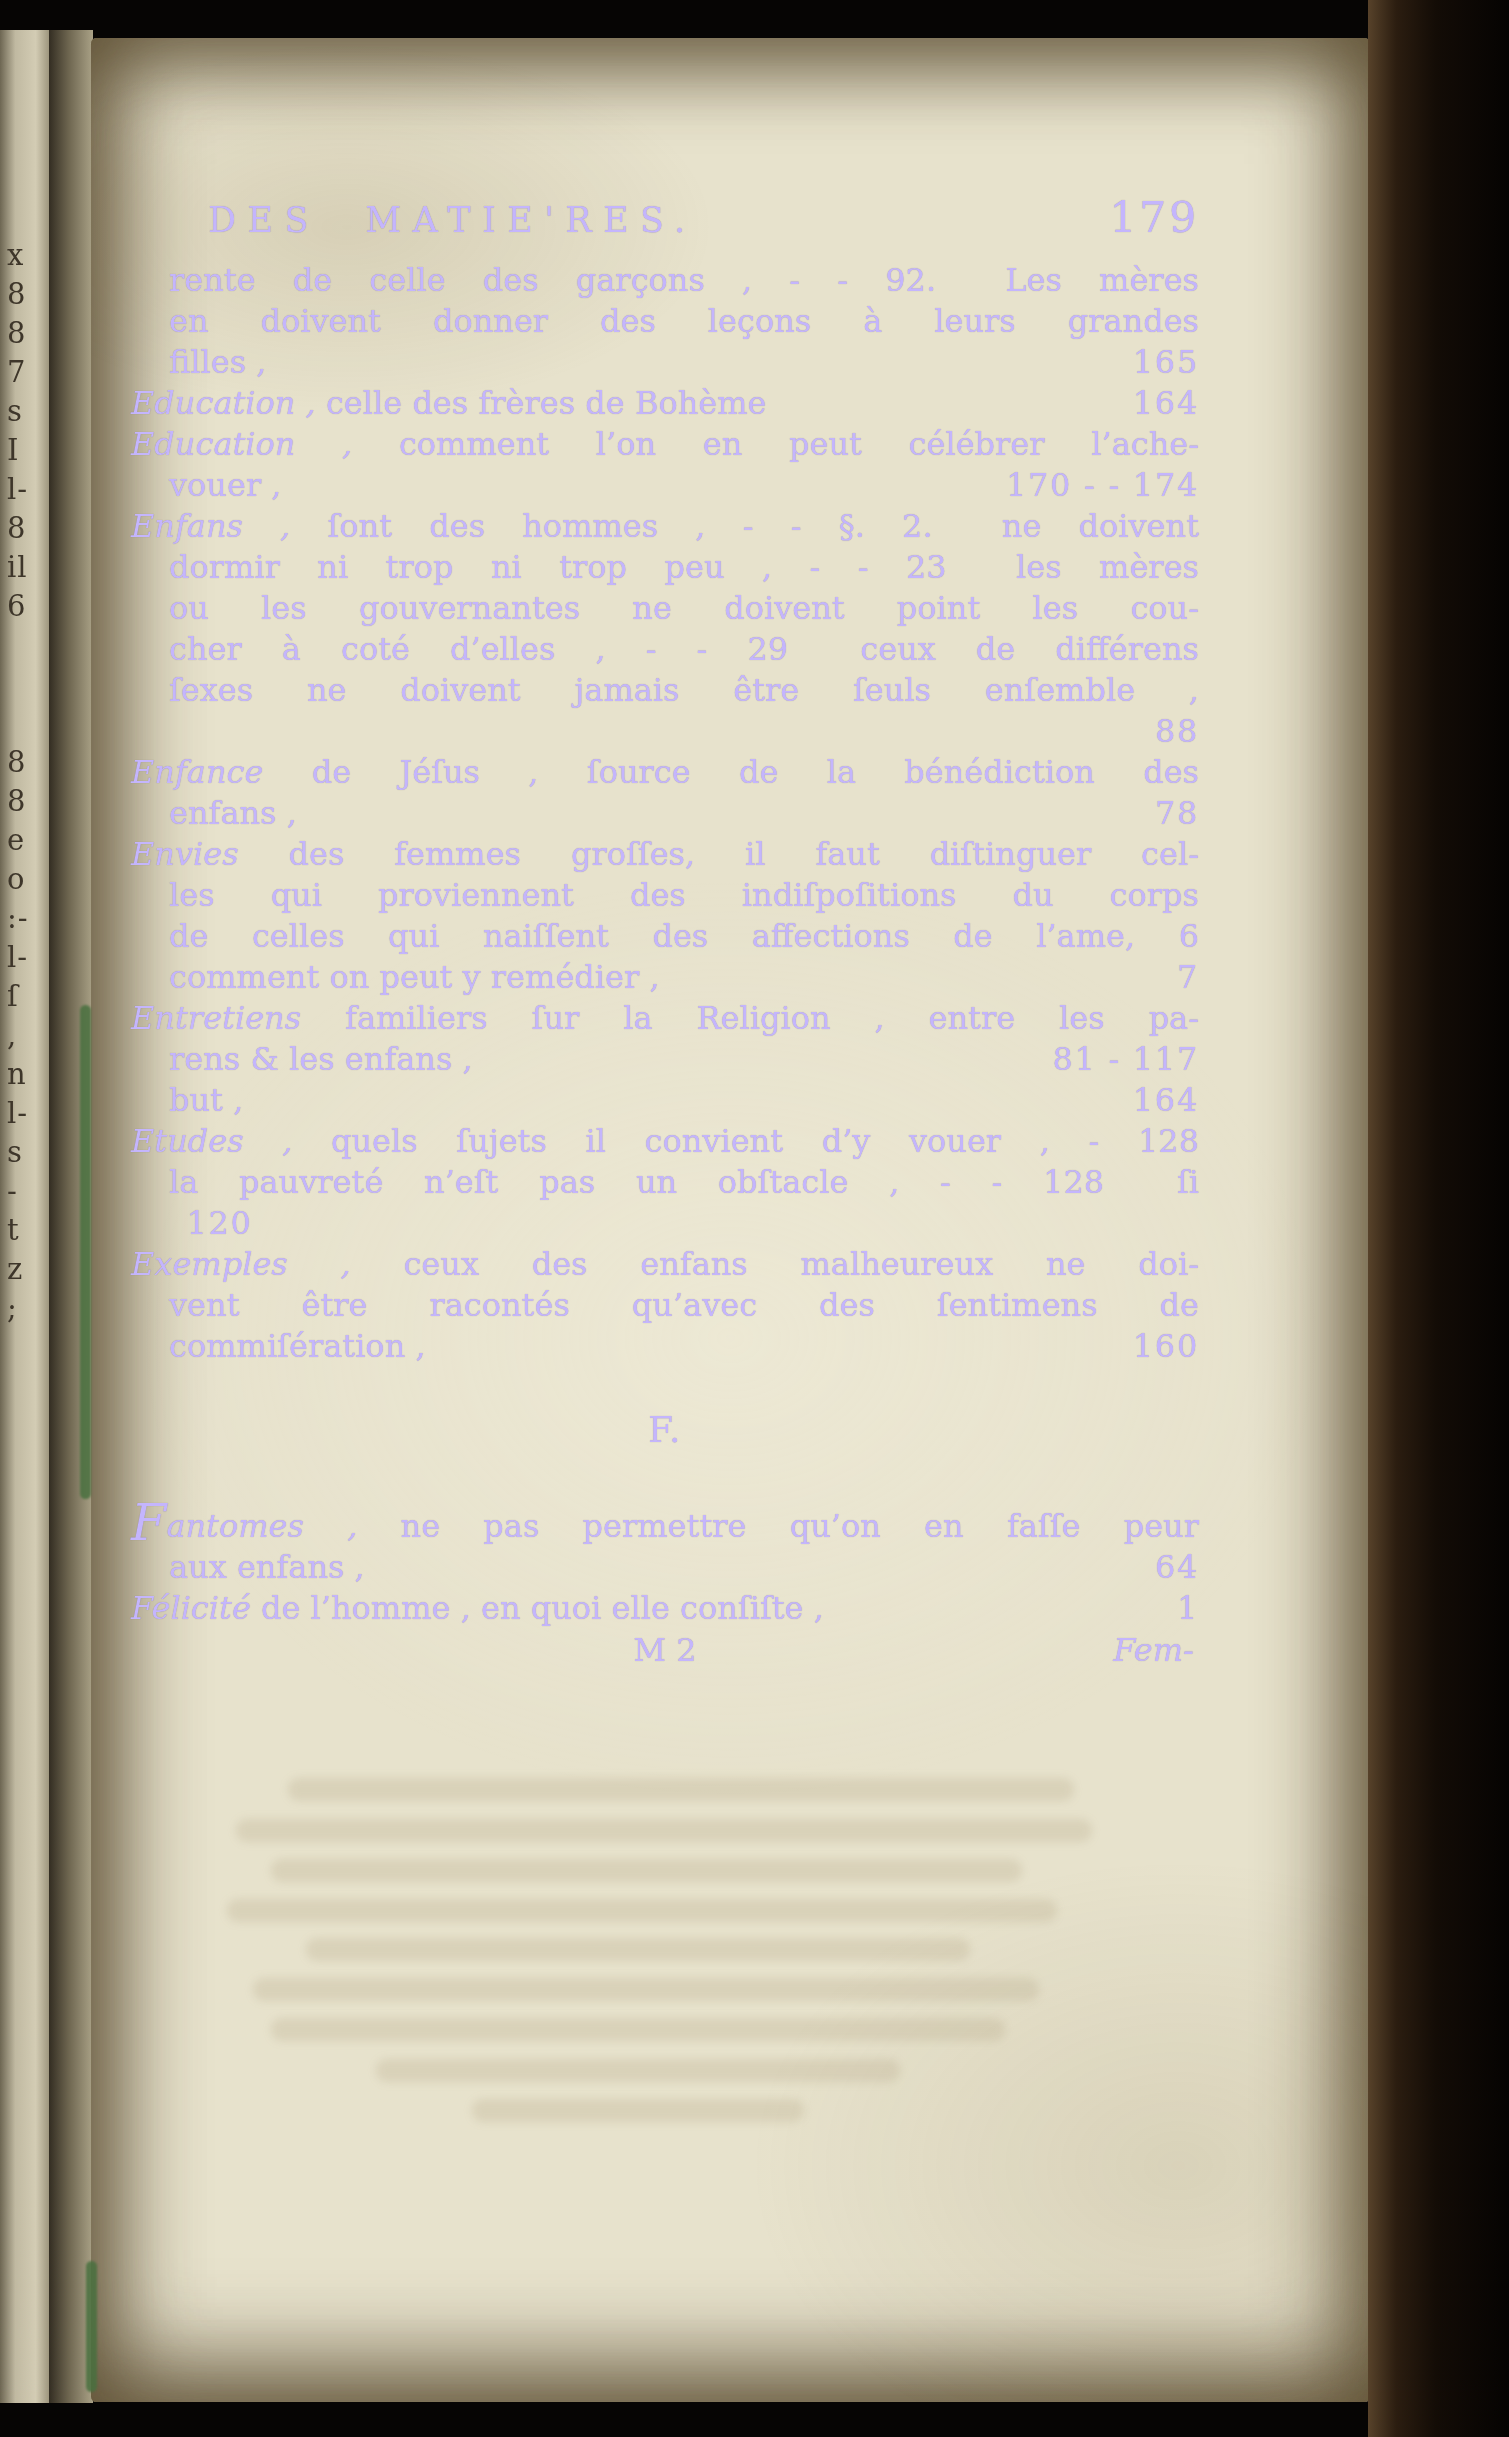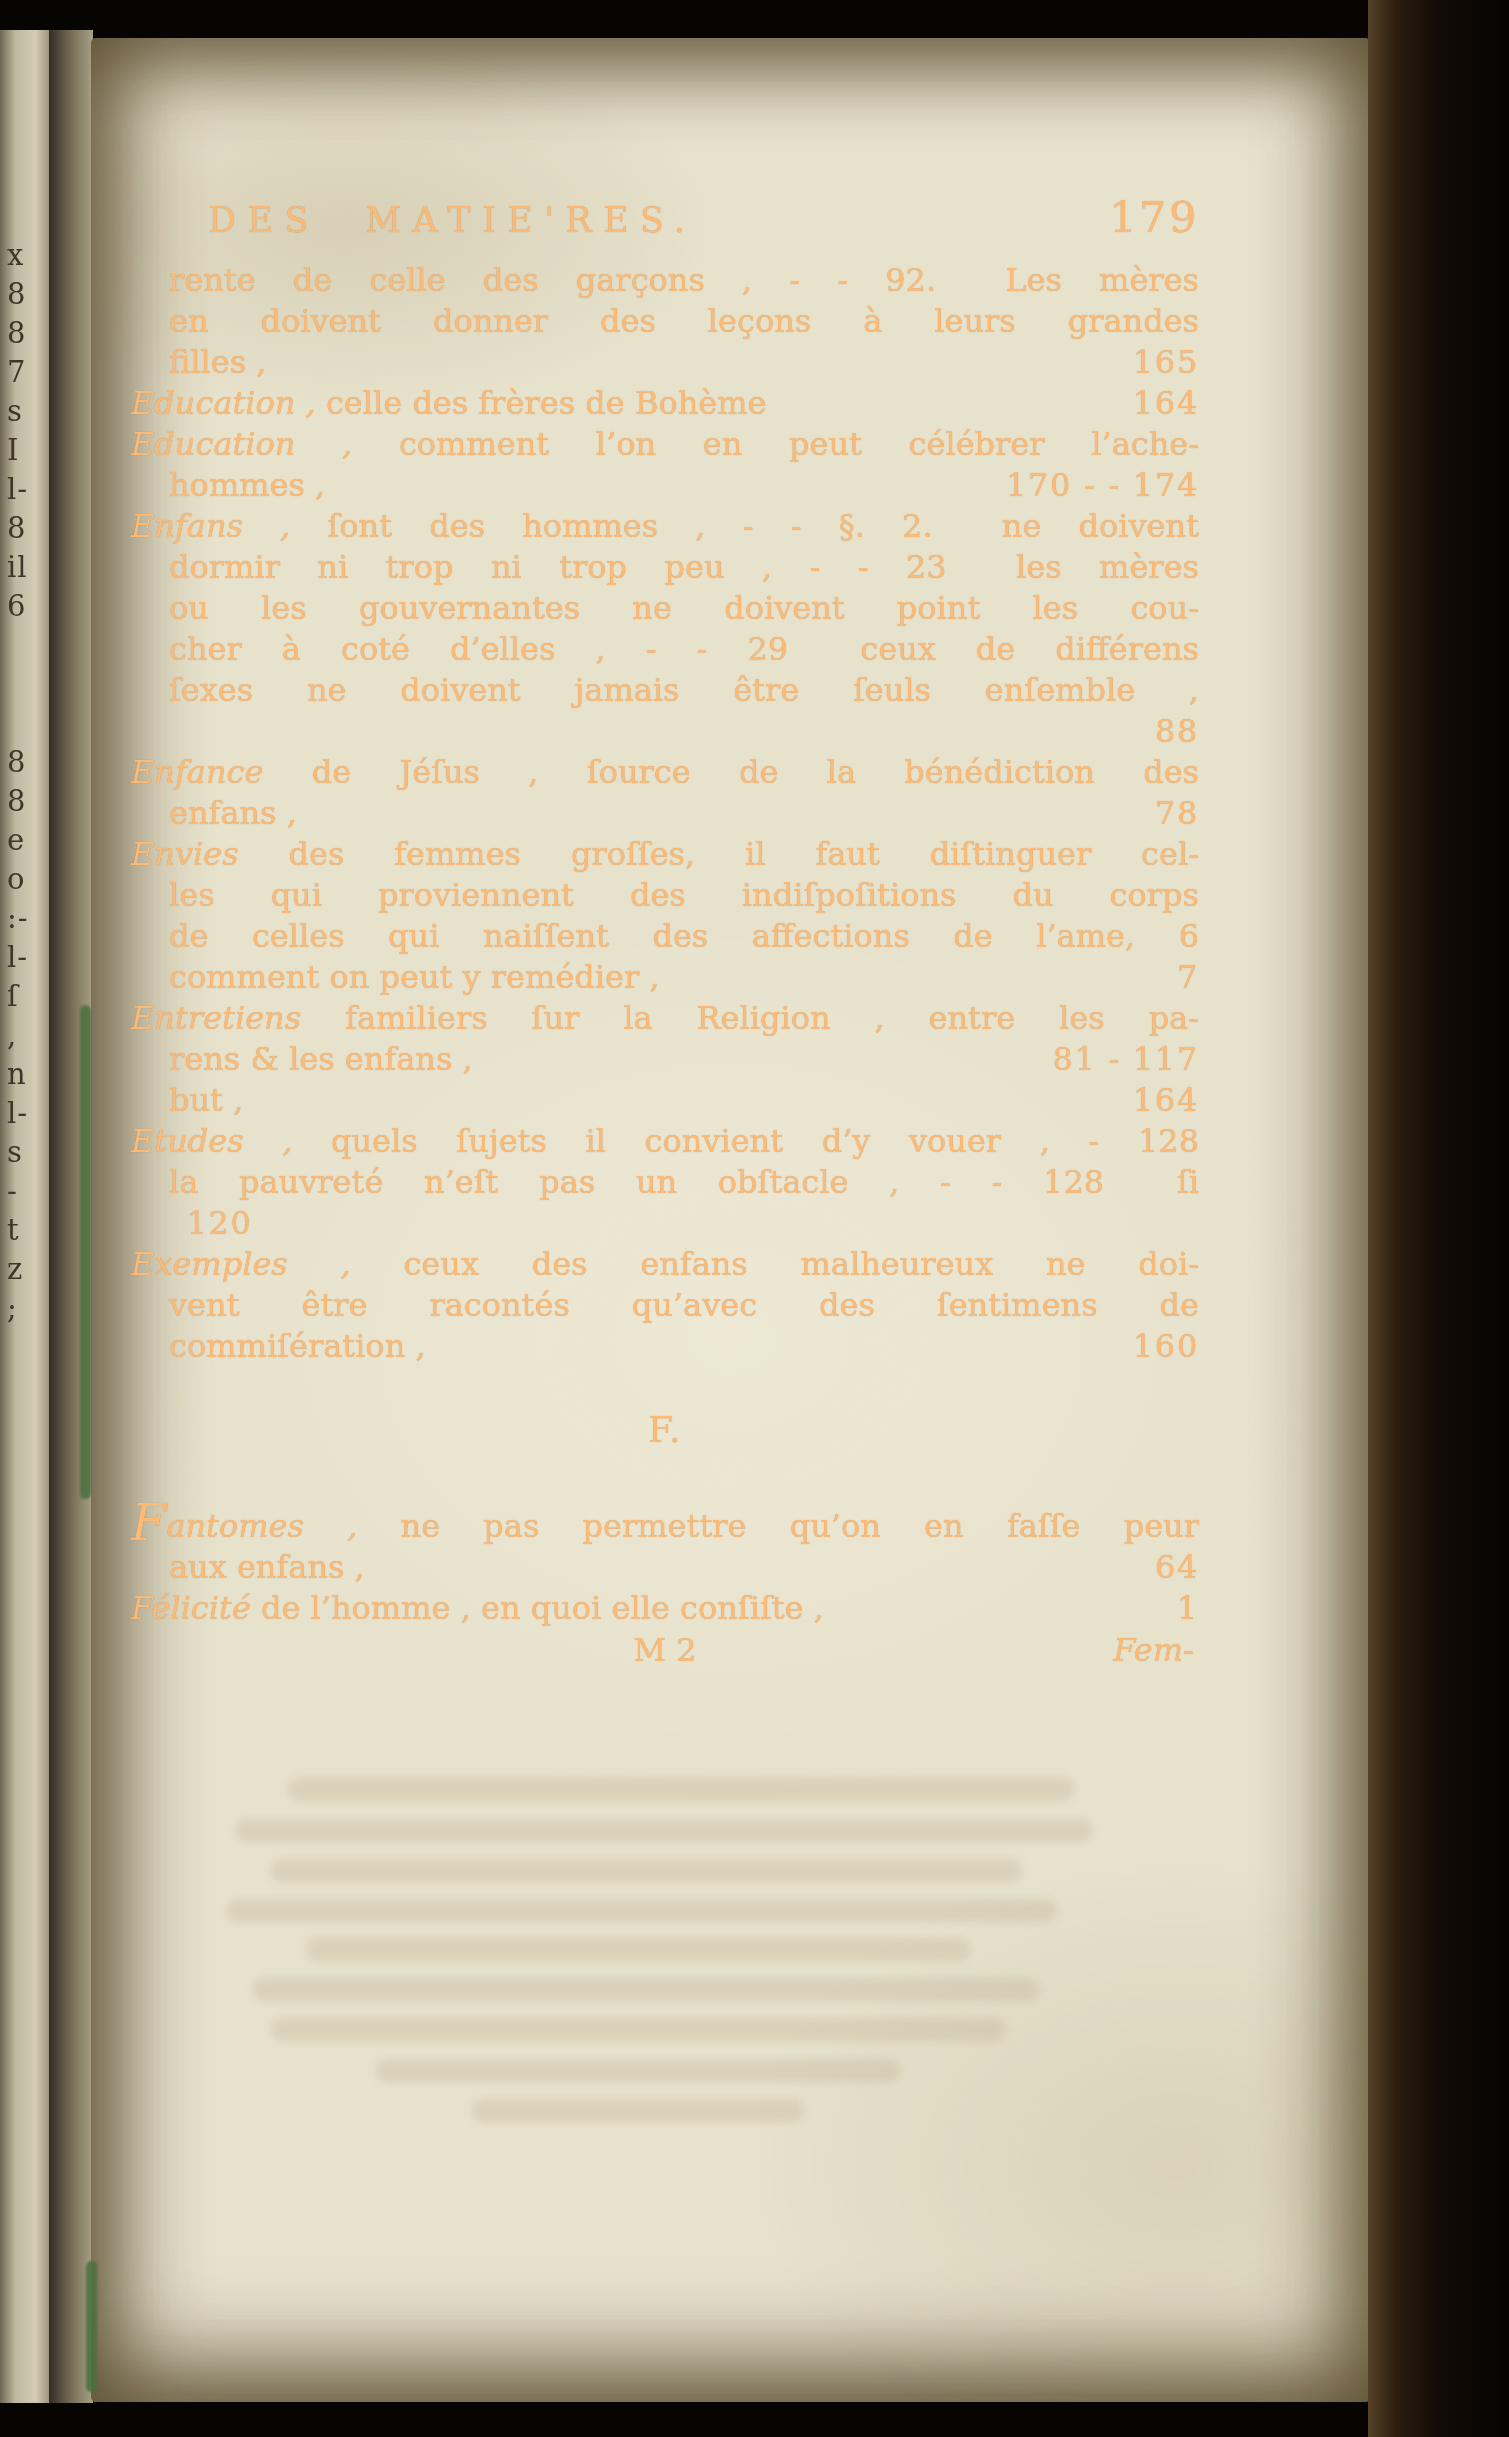--- a/index.html
+++ b/index.html
@@ -52,21 +52,21 @@
   .binding {
     position:absolute; right:0; top:0; width:142px; height:2438px;
     background:linear-gradient(90deg,#57422a 0%, #2b1d10 20%, #130c06 48%, #050302 100%);
   }
   
   .ghost { position:absolute; height:23px; border-radius:11.4px;
     background:rgba(140,124,82,.15); filter:blur(4.4px); }
   
   .text-layer {
     position:absolute; left:131px; top:197px; width:1068px;
-    color:#fdba74; font-size:32px; line-height:41px;
+    color:#c4b5fd; font-size:32px; line-height:41px;
     text-shadow:0 0 0.9px rgba(43,39,33,.35);
   }
   .page-header {
     display:flex; justify-content:space-between; align-items:baseline;
     padding-left:77px; margin-bottom:19px;
     font-size:35px;
   }
   .header-title { letter-spacing:11.4px; word-spacing:23px; }
   .header-pagenum { letter-spacing:2.6px; font-size:43px; }
   .line { min-height:41px; }
@@ -145,21 +145,21 @@
       <div class="line numline indent">
           <span class="lt"><i class="lead"></i><span>filles ,</span></span>
           <span class="num">165</span>
         </div>
       <div class="line numline">
           <span class="lt"><i class="lead">Education ,</i><span> celle des frères de Bohème</span></span>
           <span class="num">164</span>
         </div>
       <div class="line fill"><i class="lead">Education ,</i><span> comment l’on en peut célébrer l’ache-</span></div>
       <div class="line numline indent">
-          <span class="lt"><i class="lead"></i><span>hommes ,</span></span>
+          <span class="lt"><i class="lead"></i><span>vouer ,</span></span>
           <span class="num">170 - - 174</span>
         </div>
       <div class="line fill"><i class="lead">Enfans ,</i><span> ſont des hommes , - - §. 2.  ne doivent</span></div>
       <div class="line fill indent"><i class="lead"></i><span>dormir ni trop ni trop peu , - - 23  les mères</span></div>
       <div class="line fill indent"><i class="lead"></i><span>ou les gouvernantes ne doivent point les cou-</span></div>
       <div class="line fill indent"><i class="lead"></i><span>cher à coté d’elles , - - 29  ceux de différens</span></div>
       <div class="line fill indent"><i class="lead"></i><span>ſexes ne doivent jamais être ſeuls enſemble ,</span></div>
       <div class="line numline">
           <span class="lt"><span></span></span>
           <span class="num">88</span>

